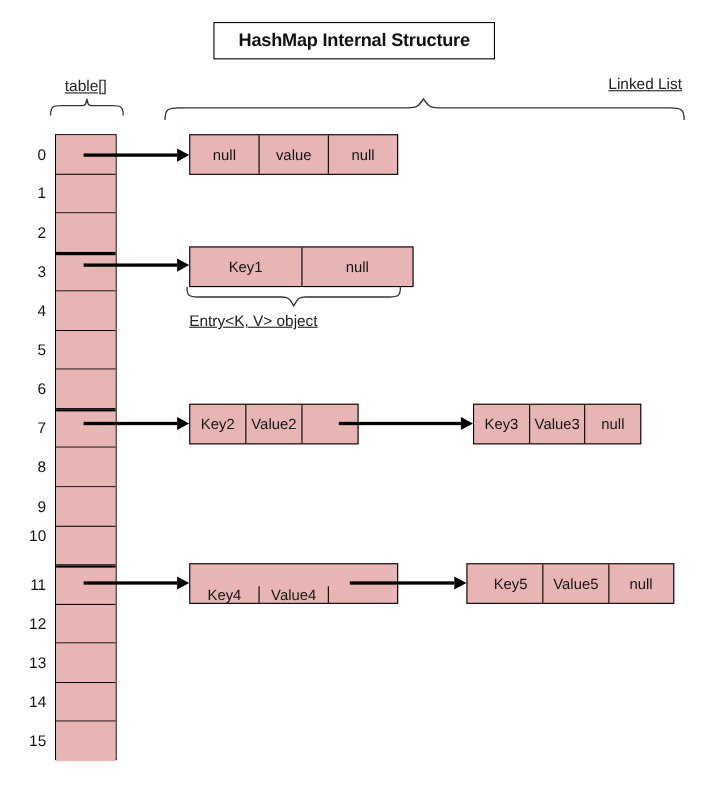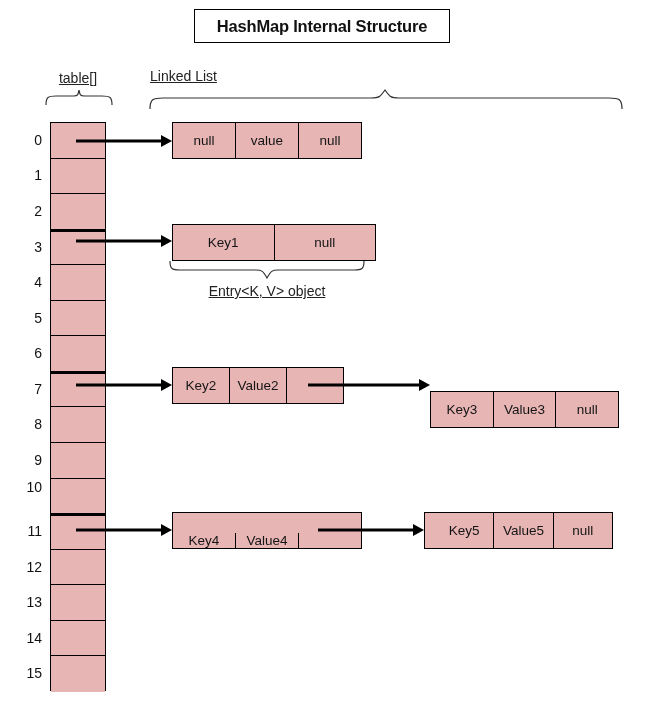--- a/index.html
+++ b/index.html
@@ -16,21 +16,21 @@
     width: 651px;
     height: 724px;
     background: #ffffff;
     overflow: hidden;
   }
 
   
   .title-box {
     position: absolute;
     left: 194px;
-    top: 9px;
+    top: 20px;
     width: 254px;
     height: 32px;
     border: 1px solid #000000;
     background: #ffffff;
     display: flex;
     align-items: center;
     justify-content: center;
   }
   .title-text {
     font-size: 16.5px;
@@ -42,22 +42,22 @@
 
   
   .caption {
     position: absolute;
     font-size: 14px;
     color: #222222;
     white-space: nowrap;
     text-decoration: underline;
   }
   .caption-table  { left: 50px;  top: 70px; width: 56px; text-align: center; }
-  .caption-linked { left: 150px; top: 68px; width: 470px; text-align: left; }
-  .caption-entry  { left: 172px; top: 283px; width: 190px; text-align: center; }
+  .caption-linked { left: 150px; top: 68px; width: 470px; text-align: right; }
+  .caption-entry  { left: 172px; top: 283px; width: 190px; }
 
   .brace { position: absolute; }
 
   
   .table-array {
     position: absolute;
     left: 50px;
     top: 122px;
     width: 56px;
     height: 569px;
@@ -197,28 +197,28 @@
 
   <div class="arrow-line" style="left:76px; top:241px; width:85px;"></div>
   <div class="arrow-head" style="left:161px; top:241px;"></div>
   <div class="node" style="left:172px; top:224px; width:204px;">
     <div class="cell">Key1</div>
     <div class="cell">null</div>
   </div>
 
   <div class="arrow-line" style="left:76px; top:385px; width:85px;"></div>
   <div class="arrow-head" style="left:161px; top:385px;"></div>
-  <div class="node" style="left:172px; top:367px; width:172px;">
+  <div class="node" style="left:172px; top:367px; width:154px;">
     <div class="cell">Key2</div>
     <div class="cell">Value2</div>
     <div class="cell"></div>
   </div>
   <div class="arrow-line" style="left:308px; top:385px; width:111px;"></div>
   <div class="arrow-head" style="left:419px; top:385px;"></div>
-  <div class="node" style="left:430px; top:367px; width:189px;margin-top:24px;">
+  <div class="node" style="left:430px; top:367px; width:153px;">
     <div class="cell">Key3</div>
     <div class="cell">Value3</div>
     <div class="cell">null</div>
   </div>
 
   <div class="arrow-line" style="left:76px; top:530px; width:85px;"></div>
   <div class="arrow-head" style="left:161px; top:530px;"></div>
   <div class="node" style="left:172px; top:512px; width:190px;align-items:flex-end;">
     <div class="cell">Key4</div>
     <div class="cell">Value4</div>

